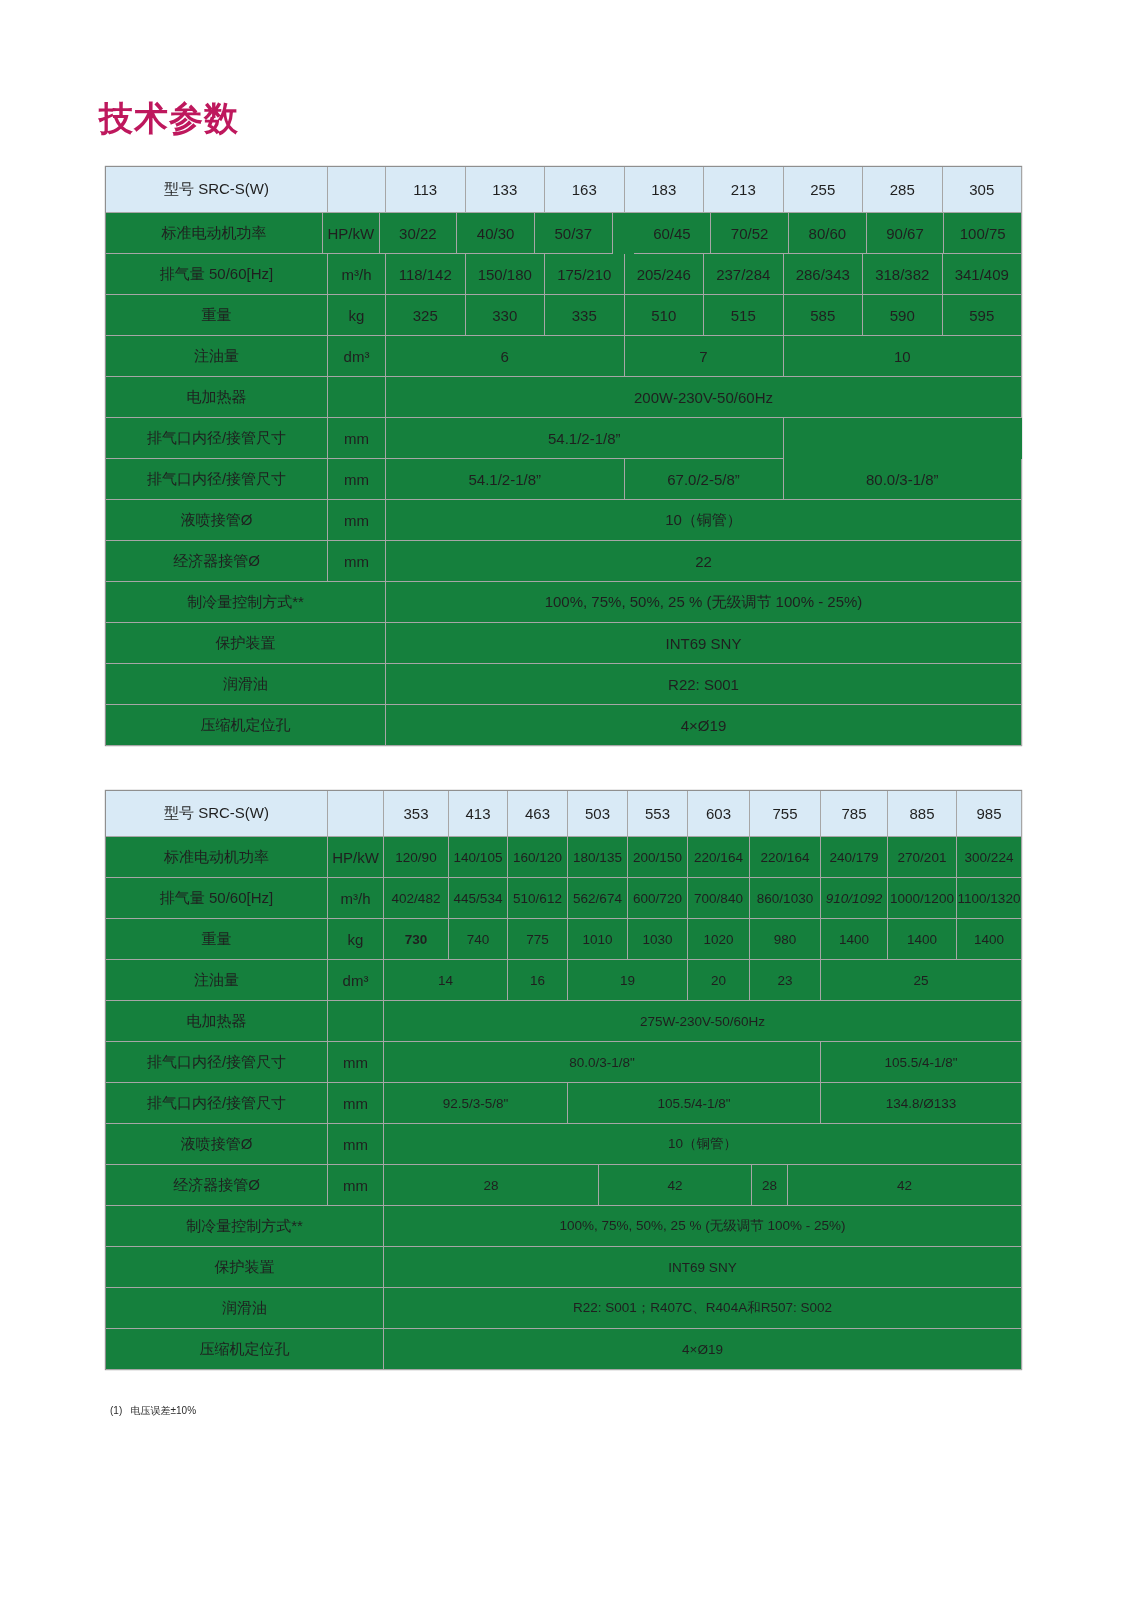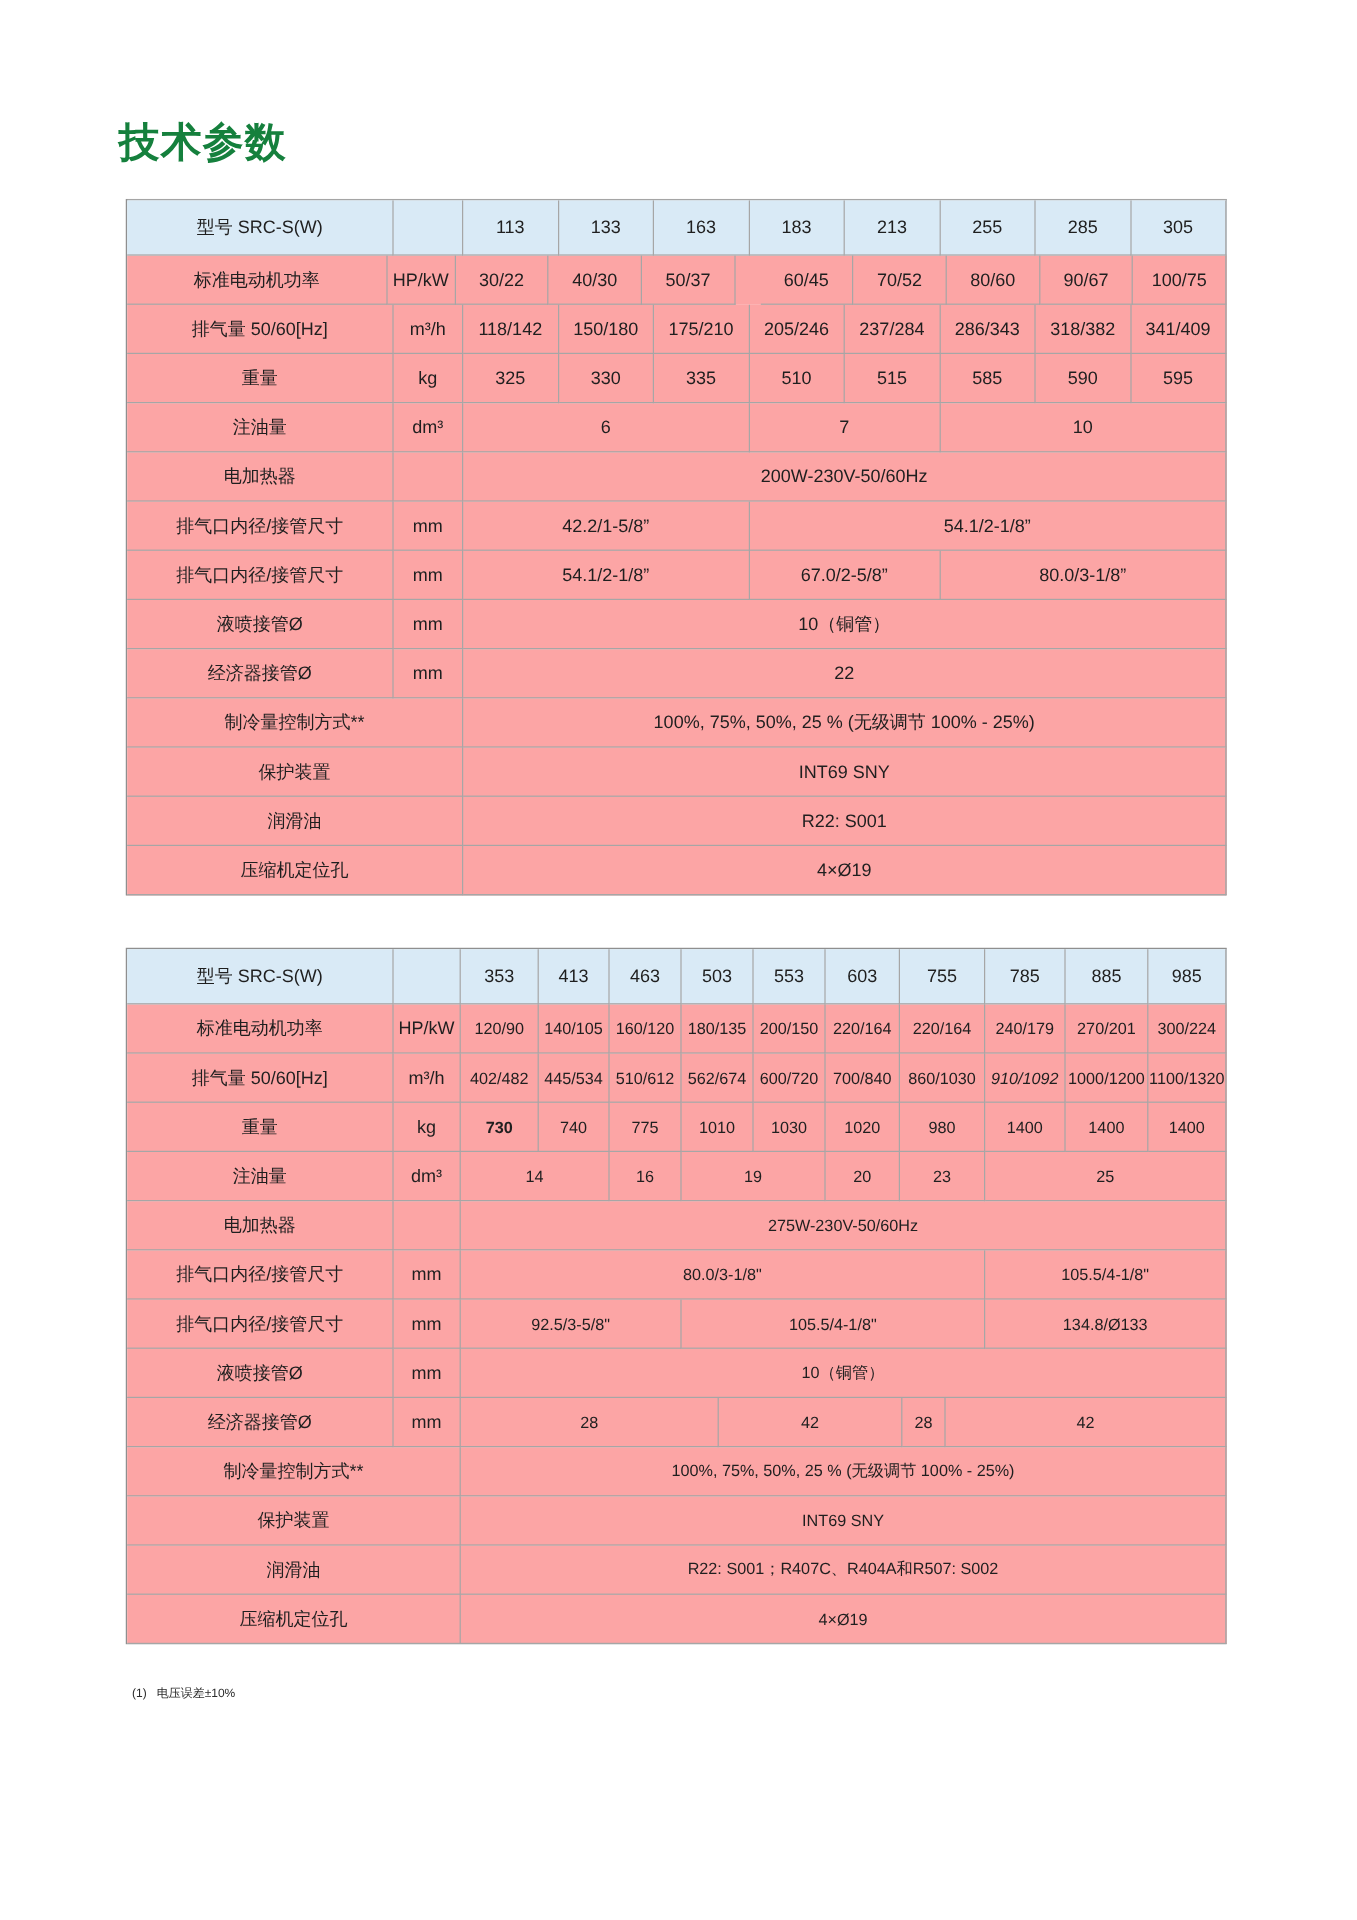--- a/index.html
+++ b/index.html
@@ -8,31 +8,31 @@
     width:1131px;height:1600px;
     margin:0 auto;
     background:#ffffff;
     font-family:"Liberation Sans","DejaVu Sans",sans-serif;
     color:#1f1f1f;
     overflow:hidden;
   }
   .doc-title{
     position:absolute;left:99px;top:96px;
     font-size:34px;font-weight:600;
-    letter-spacing:1px;color:#15803d;
+    letter-spacing:1px;color:#be185d;
   }
   .spec-table{
     position:absolute;left:105px;width:916px;
     border-top:1px solid #8f8f8f;
     border-left:1px solid #8f8f8f;
     box-shadow:0 0 0 0.2px #8f8f8f;
   }
   #t1{top:166px;}
   #t2{top:790px;}
-  .trow{display:flex;height:41px;background:#fca5a5;}
+  .trow{display:flex;height:41px;background:#15803d;}
   .trow.hdr{height:46px;background:#d9eaf6;}
   .tcell{
     box-sizing:border-box;
     border-right:1px solid #a6a6a6;
     border-bottom:1px solid #a6a6a6;
     display:flex;align-items:center;justify-content:center;
     font-size:15px;white-space:nowrap;overflow:hidden;
     text-align:center;
   }
   .trow.hdr .tcell{font-size:15px;}
@@ -107,21 +107,20 @@
         <div class="tcell val" style="width: 238.5px;">10</div>
       </div>
       <div class="trow">
         <div class="tcell lab" style="width: 222px;">电加热器</div>
         <div class="tcell unit" style="width: 58px;"></div>
         <div class="tcell val" style="width: 636px;">200W-230V-50/60Hz</div>
       </div>
       <div class="trow">
         <div class="tcell lab" style="width: 222px;">排气口内径/接管尺寸</div>
         <div class="tcell unit" style="width: 58px;">mm</div>
-        <div class="tcell val" style="width: 238.5px;">42.2/1-5/8”</div>
         <div class="tcell val" style="width: 397.5px;">54.1/2-1/8”</div>
       </div>
       <div class="trow">
         <div class="tcell lab" style="width: 222px;">排气口内径/接管尺寸</div>
         <div class="tcell unit" style="width: 58px;">mm</div>
         <div class="tcell val" style="width: 238.5px;">54.1/2-1/8”</div>
         <div class="tcell val" style="width: 159px;">67.0/2-5/8”</div>
         <div class="tcell val" style="width: 238.5px;">80.0/3-1/8”</div>
       </div>
       <div class="trow">

